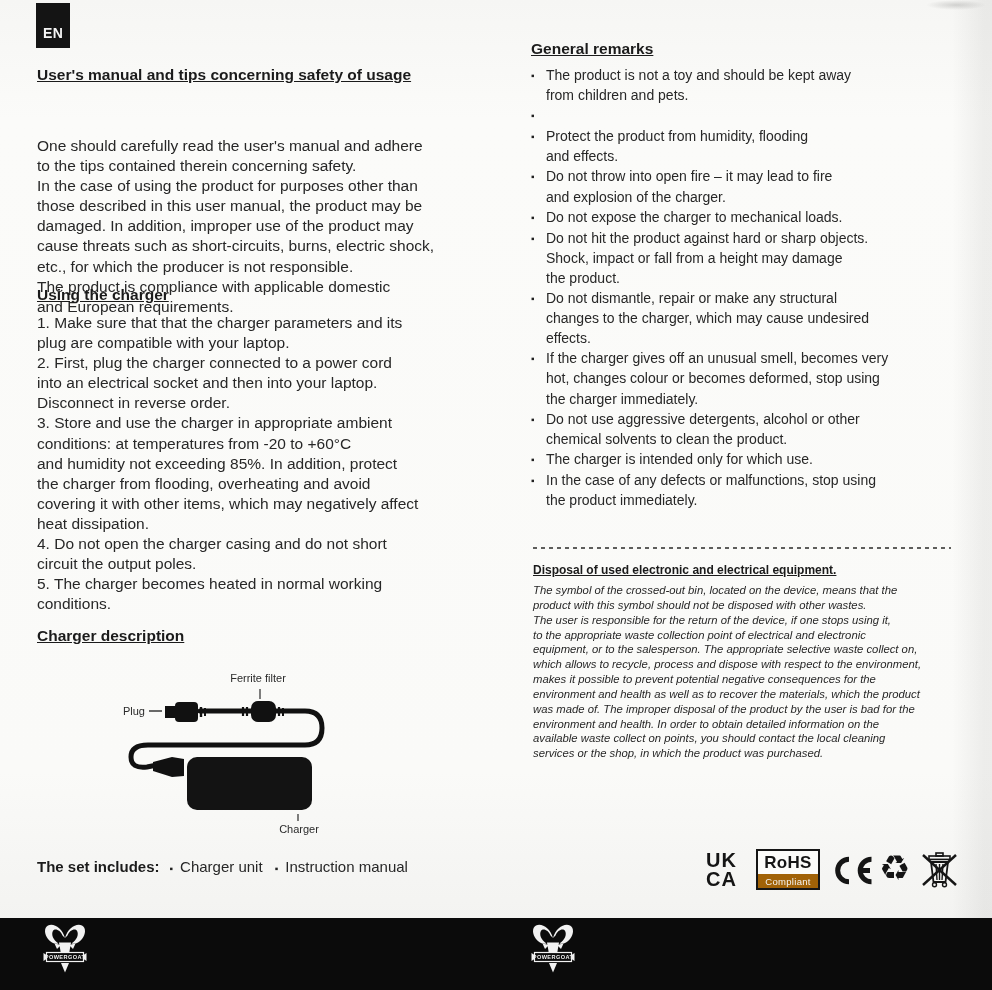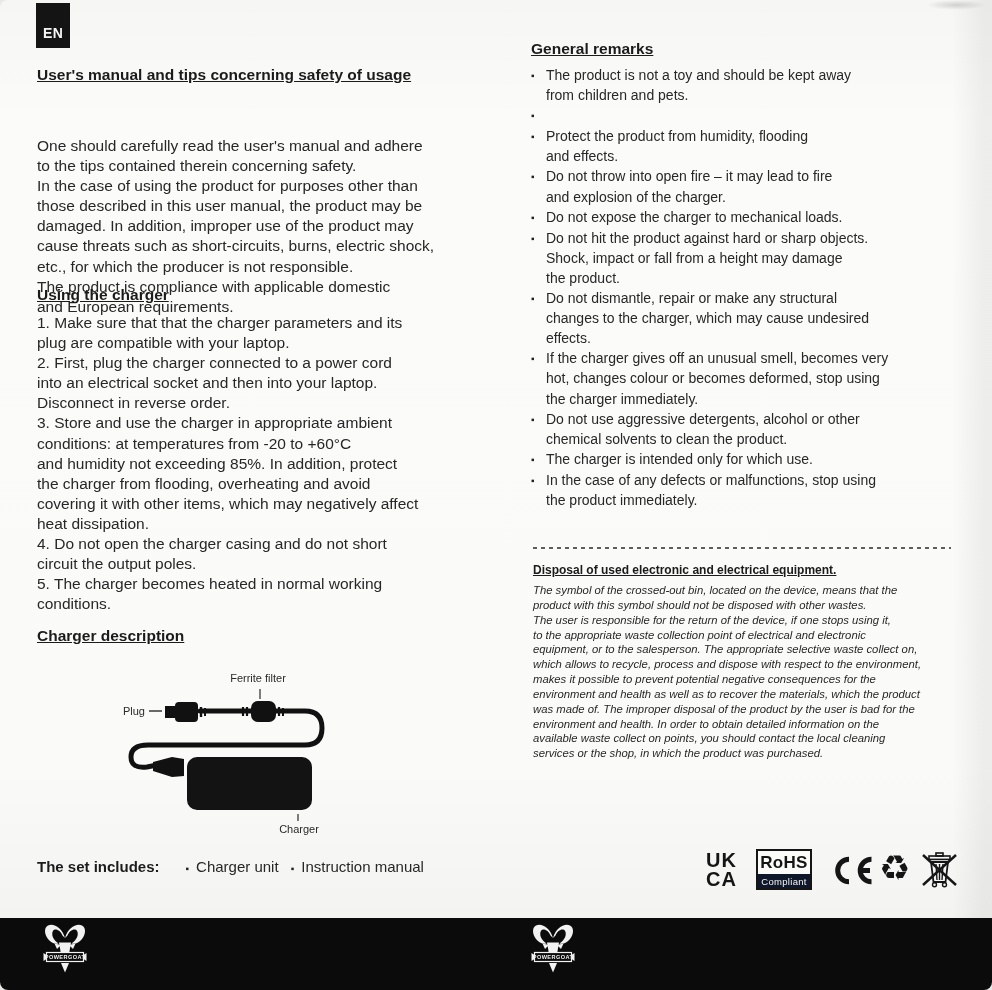--- a/index.html
+++ b/index.html
@@ -2,21 +2,20 @@
 <html><head>
 <meta charset="utf-8">
 <style>
   * { margin:0; padding:0; box-sizing:border-box; }
   html,body { background:#e9e9e7; }
   .page {
     position:relative; width:992px; height:990px; overflow:hidden;
     background:linear-gradient(180deg,#f6f6f4 0%, #fbfbf9 12%, #fafaf8 78%, #f3f3f1 93%, #f6f6f4 100%);
     font-family:"Liberation Sans", sans-serif;
     color:#272727;
-    border-radius:8px;
   }
   
   .scan-right { position:absolute; top:0; right:0; width:40px; height:960px;
     background:linear-gradient(90deg, rgba(0,0,0,0) 0%, rgba(120,120,118,0.10) 80%); pointer-events:none; }
   .scan-smudge { position:absolute; top:0; right:6px; width:60px; height:10px;
     background:radial-gradient(ellipse at center, rgba(100,100,98,0.25), rgba(0,0,0,0) 70%); pointer-events:none; }
 
   .en-badge { position:absolute; left:36px; top:3px; width:34px; height:45px;
     background:#141414; color:#f4f4f4; display:flex; align-items:flex-end; justify-content:flex-start;
     font-weight:bold; font-size:14px; padding:0 0 7px 7px; letter-spacing:0.5px; }
@@ -27,46 +26,46 @@
   
   .h-safety { left:37px; top:66px; }
   .p-safety { left:37px; top:94px;  width:470px;margin-top:42px; }
   .h-using  { left:37px; top:286px; }
   .p-using  { left:37px; top:313px; width:470px; }
   .h-desc   { left:37px; top:627px; }
 
   .diagram { position:absolute; left:100px; top:666px; width:340px; height:172px; }
   .diagram text { font-family:"Liberation Sans", sans-serif; font-size:11px; fill:#2a2a2a; }
 
-  .set-line { position:absolute; left:37px; top:858px; font-size:15px; display:flex; align-items:baseline; gap:26px; }
+  .set-line { position:absolute; left:37px; top:858px; font-size:15px; display:flex; align-items:baseline; gap:10px; }
   .set-label { font-weight:bold; color:#1b1b1b; }
   .inc-item { display:inline-flex; align-items:baseline; gap:7px; margin-right:8px; }
 
   
   .h-remarks { left:531px; top:40px; }
   .remarks-list { position:absolute; left:531px; top:65px; width:435px; }
   .b-row { display:flex; align-items:flex-start; }
   .b-mark { width:15px; flex:0 0 15px; font-size:10px; line-height:20.1px; padding-top:1px; color:#222; }
   .b-mark2 { font-size:10px; color:#222; }
   .b-text { font-size:14px; line-height:20.1px; white-space:pre-line; }
 
   .dashed-sep { position:absolute; left:533px; top:547px; width:418px; height:2px;
     background:repeating-linear-gradient(90deg,#5e5e5c 0 4px, transparent 4px 8px); }
 
   .h-disposal { left:533px; top:563px; font-size:12px; white-space:nowrap; }
   .p-disposal { left:533px; top:583px; width:450px; font-size:11.3px; line-height:14.85px;font-style:italic; }
 
   
   .ukca { position:absolute; left:706px; top:851px; font-weight:bold; font-size:20px;
     line-height:18.5px; letter-spacing:1px; color:#151515; }
-  .rohs { position:absolute; left:756px; top:849px; width:56px; height:41px;
+  .rohs { position:absolute; left:756px; top:849px; width:64px; height:41px;
     border:2.5px solid #151515; display:flex; flex-direction:column; background:#fbfbf9; }
   .rohs-top { flex:1; display:flex; align-items:center; justify-content:center;
     font-weight:bold; font-size:17px; color:#151515; letter-spacing:0.3px; }
-  .rohs-bottom { height:14px; background:#0f172a; color:#f5f5f3; font-size:9.5px;
+  .rohs-bottom { height:14px; background:#a16207; color:#f5f5f3; font-size:9.5px;
     display:flex; align-items:center; justify-content:center; letter-spacing:0.3px; }
   .ce-mark { position:absolute; left:832px; top:856px; }
   .recycle { position:absolute; left:879px; top:846px; font-size:35px; color:#151515; line-height:44px; }
   .weee { position:absolute; left:920px; top:850px; }
 
   
   .footer-bar { position:absolute; left:0; top:918px; width:992px; height:72px; background:#0b0b0b; }
   .goat { position:absolute; top:4px; width:46px; height:56px; }
   .goat-1 { left:42px; }
   .goat-2 { left:530px; }

